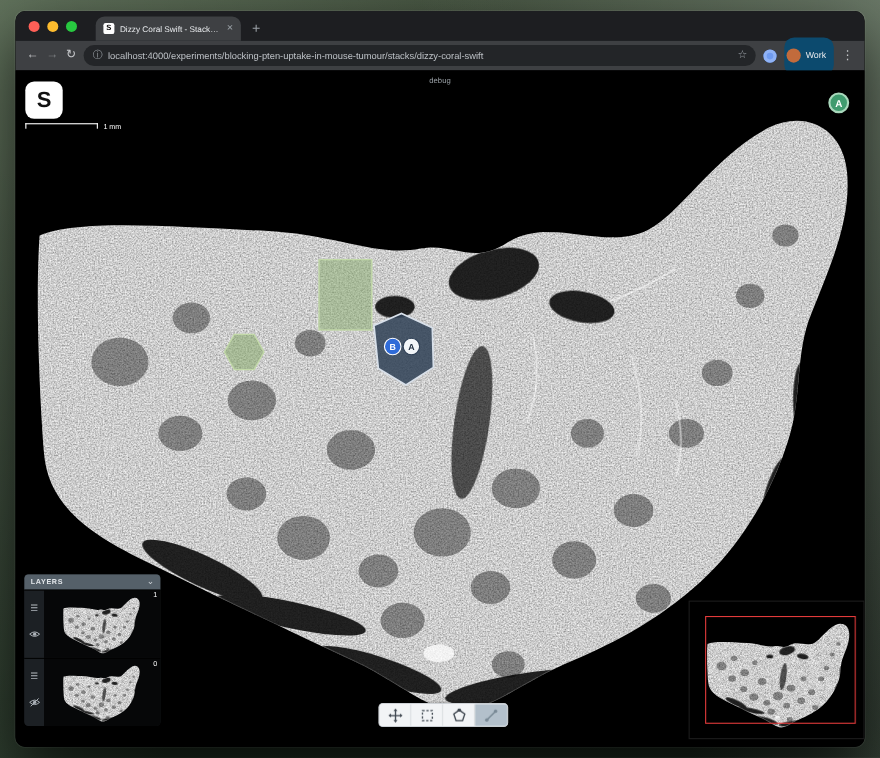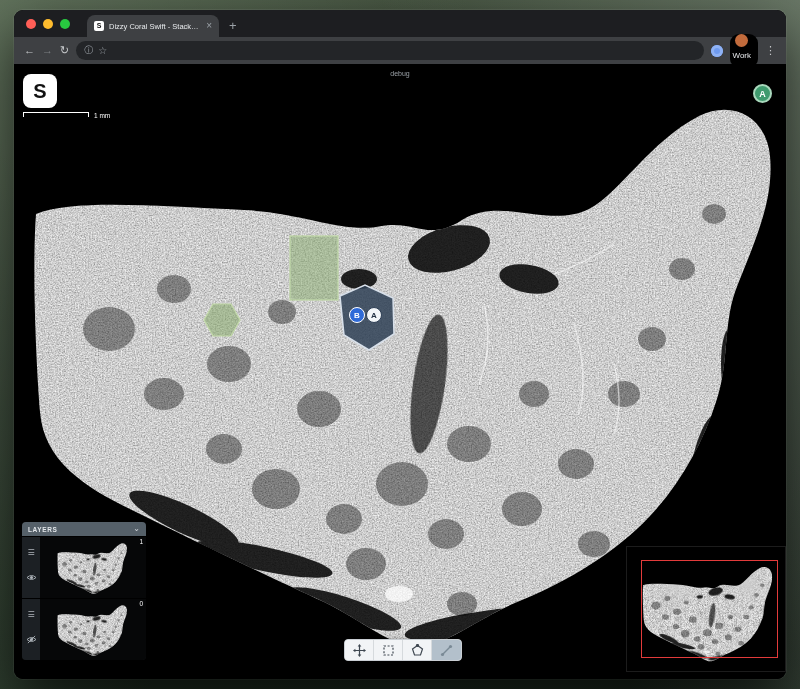--- a/index.html
+++ b/index.html
@@ -39,22 +39,22 @@
   .navicon { color:#c6c8cb; font-size:11px; line-height:11px; }
   .navicon.dim { color:#7d8084; }
   .urlbar { flex:1; height:19px; background:#232528; border-radius:10px;
     display:flex; align-items:center; gap:5px; padding:0 8px; min-width:0; }
   .urlbar .info { color:#9aa0a6; font-size:9px; }
   .url-text { flex:1; color:#bdc1c6; font-size:8.5px; white-space:nowrap;
     overflow:hidden; text-overflow:ellipsis; }
   .urlbar .star { color:#9aa0a6; font-size:10px; }
   .ext-dot { width:12px; height:12px; border-radius:50%; background:#6f9bf0;
     box-shadow:inset 0 0 0 3px #8fb2f5; }
-  .chip { display:flex; align-items:center; gap:4px; height:34px; background:#000000;
-    border-radius:9px; padding:0 7px 0 2px;flex-direction:column; }
+  .chip { display:flex; align-items:center; gap:4px; height:34px; background:#0c4a6e;
+    border-radius:9px; padding:0 7px 0 2px; }
   .chip .pava { width:13px; height:13px; border-radius:50%; background:#c26b3c; }
   .chip .plabel { color:#e8eaed; font-size:8px; }
   .kebab { color:#c6c8cb; font-size:11px; }
 
   
   .viewer { position:absolute; left:0; top:54px; width:772px; height:615px;
     background:#000; overflow:hidden; }
   svg.slide { position:absolute; left:0; top:0; }
   svg.annos { position:absolute; left:0; top:0; pointer-events:none; }
 
@@ -133,20 +133,21 @@
       </div>
       <span class="newtab">+</span>
     </div>
 
     <div class="navbar">
       <span class="navicon">←</span>
       <span class="navicon dim">→</span>
       <span class="navicon">↻</span>
       <div class="urlbar">
         <span class="info">ⓘ</span>
+        <span class="url-text">localhost:4000/experiments/blocking-pten-uptake-in-mouse-tumour/stacks/dizzy-coral-swift</span>
         <span class="star">☆</span>
       </div>
       <span class="ext-dot"></span>
       <div class="chip">
         <span class="pava"></span>
         <span class="plabel">Work</span>
       </div>
       <span class="kebab">⋮</span>
     </div>
 

